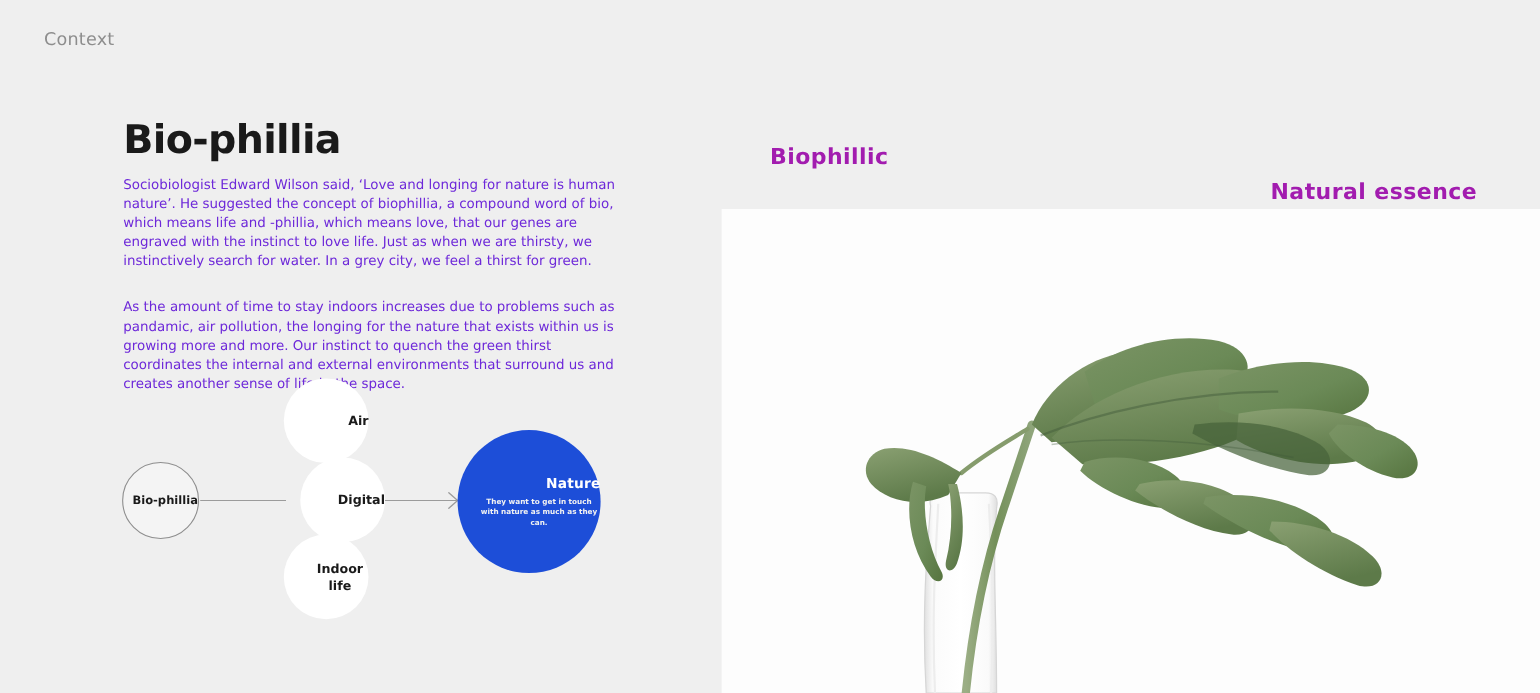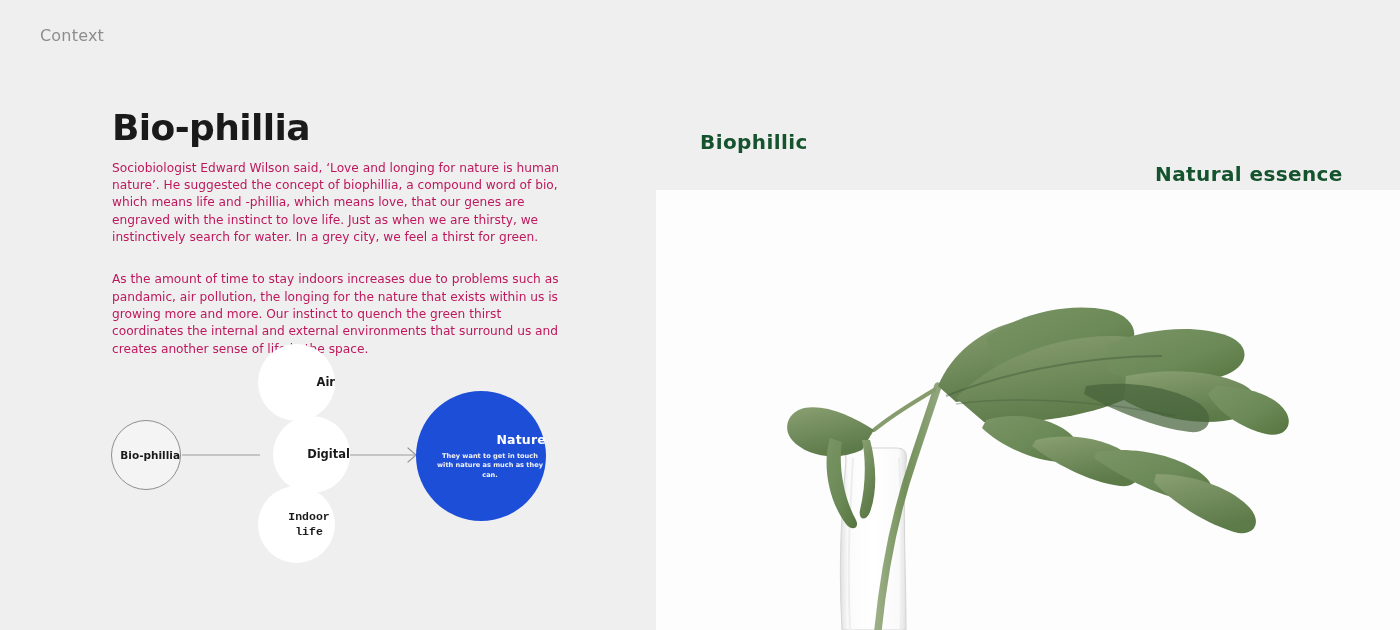--- a/index.html
+++ b/index.html
@@ -40,21 +40,21 @@
     font-weight: 700;
     color: #1a1a1a;
     letter-spacing: -0.6px;
     line-height: 1.1;
     margin-bottom: 12px;
   }
 
   .body-para {
     font-size: 12.2px;
     line-height: 1.42;
-    color: #be185d;
+    color: #6d28d9;
     width: 462px;
   }
   .body-para + .body-para { margin-top: 25px; }
 
   
   .diagram {
     position: absolute;
     left: 95px;
     top: 338px;
     width: 500px;
@@ -89,21 +89,21 @@
     width: 77px;
     height: 77px;
     background: #ffffff;
     font-size: 11.5px;
     font-weight: 700;
     color: #1a1a1a;
     line-height: 1.22;
   }
   .node-air    { left: 163px; top: 6px; }
   .node-digital{ left: 178px; top: 78px; }
-  .node-indoor { left: 163px; top: 148px; font-family: Liberation Mono, monospace; }
+  .node-indoor { left: 163px; top: 148px; }
 
   .node-target {
     left: 321px;
     top: 53px;
     width: 130px;
     height: 130px;
     background: #1d4ed8;
     color: #ffffff;
   }
   .node-target .t-title {
@@ -126,21 +126,21 @@
     left: 656px;
     top: 130px;
     width: 744px;
     height: 40px;
   }
   .rh {
     position: absolute;
     top: 0;
     font-size: 20px;
     font-weight: 600;
-    color: #14532d;
+    color: #a21caf;
     letter-spacing: 0.4px;
     white-space: nowrap;
   }
   .rh-1 { left: 44px; }
   .rh-2 { left: 221px; }
   .rh-3 { left: 499px; margin-top: 32px; }
 
   
   .photo-panel {
     position: absolute;

